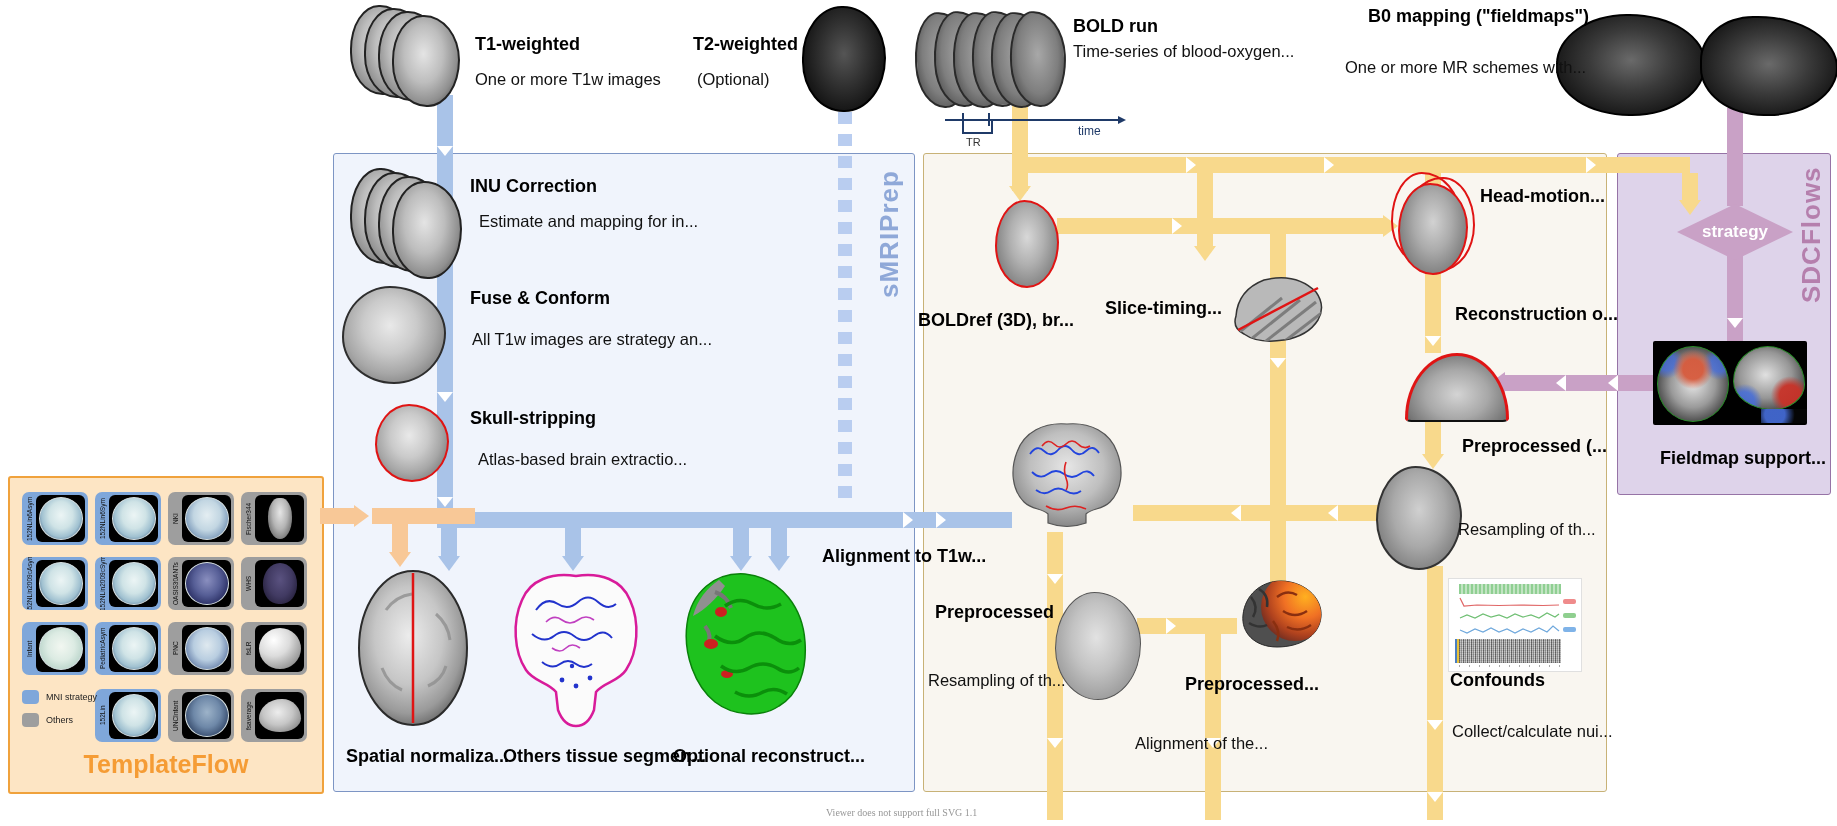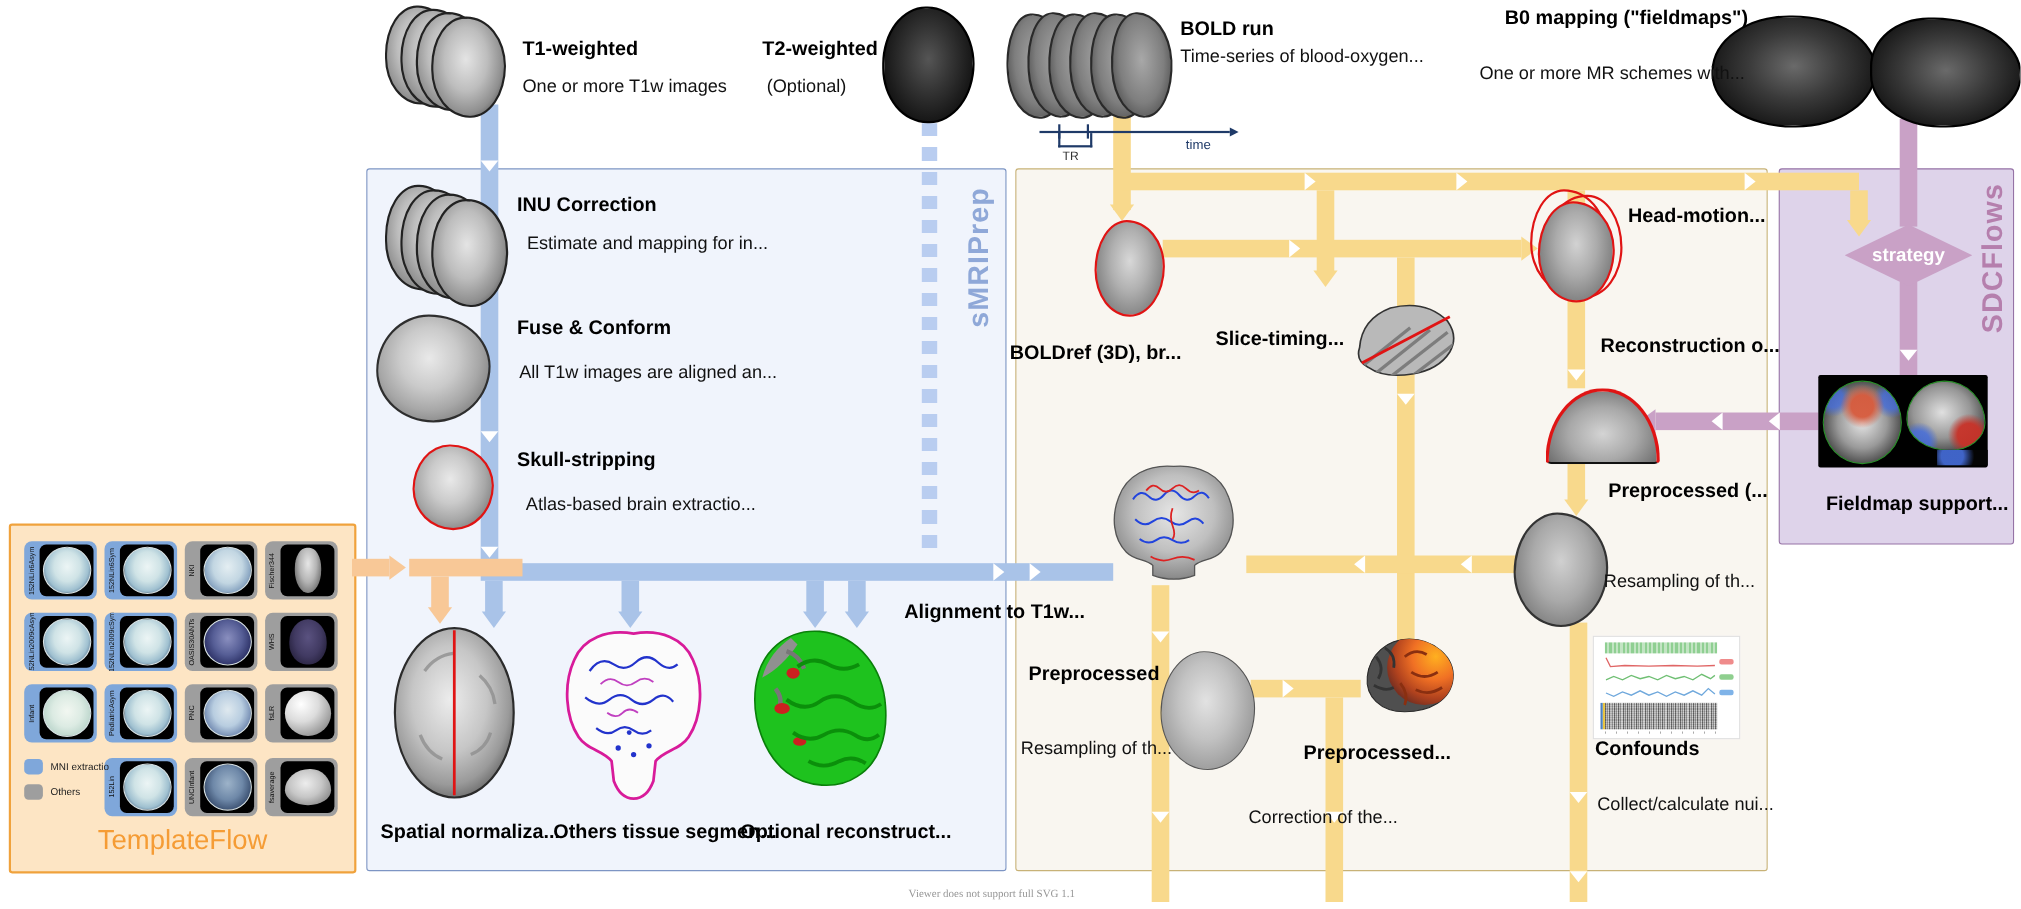--- a/index.html
+++ b/index.html
@@ -54,42 +54,42 @@
     background:radial-gradient(ellipse at 50% 35%,#e6e6e6 0%,#b4b4b4 45%,#787878 75%,#3a3a3a 100%)}
   .tile-brain.v-whs{width:34px;height:41px;border:none;border-radius:50% 50% 46% 46%;
     background:radial-gradient(ellipse at 50% 40%,#5a5280 0%,#413a62 50%,#241f3a 85%)}
   .tile-brain.v-cortex{width:42px;height:33px;border:none;border-radius:55% 45% 50% 50%/60% 60% 42% 42%;
     background:radial-gradient(ellipse at 45% 40%,#ededed 0%,#c6c6c6 45%,#959595 75%,#5f5f5f 100%)}
   .leg-row{display:flex;align-items:center;margin-bottom:9px}
   .leg-chip{width:17px;height:14px;border-radius:4px;margin-right:7px;flex:0 0 auto}
   .leg-chip.mni{background:#7fa7da}.leg-chip.other{background:#9e9e9e}
   .leg-label{font-size:9px;color:#222;white-space:nowrap}
   .tf-title{position:absolute;left:0;right:0;top:272px;text-align:center;
-    font-size:25px;font-weight:normal;color:#f59c35;z-index:3}
+    font-size:25px;font-weight:bold;color:#f59c35;z-index:3}
   .conf{position:absolute;z-index:2;background:#fff;border:1px solid #e0e0e0}
   .conf>*{position:absolute}
   .chip{width:13px;height:5px;border-radius:2px}
   .footer{position:absolute;z-index:3;font-family:"Liberation Serif",serif;
     font-size:10px;color:#979797;white-space:nowrap}
   .navy{background:#1f3a68;position:absolute;z-index:2}
 </style>
 </head>
 <body>
 
 <div id="canvas">
 
   <div class="box" style="left:333px;top:153px;width:580px;height:637px;background:#f0f4fc;border:1px solid #7d95c4"></div>
   <div class="box" style="left:923px;top:153px;width:682px;height:637px;background:#f9f6f0;border:1px solid #c8b277"></div>
   <div class="box" style="left:1617px;top:153px;width:212px;height:340px;background:#ded3ea;border:1px solid #9673a6"></div>
   <div class="box" style="left:8px;top:476px;width:312px;height:314px;background:#fde5c4;border:2px solid #f0a23c">
     <div class="tf-title">TemplateFlow</div>
     <div style="position:absolute;left:12px;top:212px;width:72px;z-index:3">
         <div class="leg-row">
           <span class="leg-chip mni"></span>
-          <span class="leg-label">MNI extractio</span>
+          <span class="leg-label">MNI strategy</span>
         </div>
         <div class="leg-row">
           <span class="leg-chip other"></span>
           <span class="leg-label">Others</span>
         </div>
       </div>
   <div class="tile mni" style="left: 12px; top: 14px;">
         <div class="tile-label">152NLin6Asym</div>
         <div class="tile-inner">
           <div class="tile-brain "></div>
@@ -291,21 +291,21 @@
     <div class="slice" style="left:0px;top:0px;width:62px;height:92px"></div>
     <div class="slice" style="left:14px;top:4px;width:62px;height:92px"></div>
     <div class="slice" style="left:28px;top:8px;width:62px;height:92px"></div>
     <div class="slice" style="left:42px;top:13px;width:66px;height:94px"></div>
   </div>
   <div class="t" style="left:470px;top:176px">INU Correction</div>
   <div class="dsc" style="left:479px;top:212px">Estimate and mapping for in...</div>
 
   <div class="img axbrain" style="left:342px;top:286px;width:100px;height:94px;border:2px solid #2e2e2e"></div>
   <div class="t" style="left:470px;top:288px">Fuse &amp; Conform</div>
-  <div class="dsc" style="left:472px;top:330px">All T1w images are aligned an...</div>
+  <div class="dsc" style="left:472px;top:330px">All T1w images are strategy an...</div>
 
   <div class="img axbrain" style="left:375px;top:404px;width:70px;height:74px;border:2.5px solid #e01414"></div>
   <div class="t" style="left:470px;top:408px">Skull-stripping</div>
   <div class="dsc" style="left:478px;top:450px">Atlas-based brain extractio...</div>
 
   <div class="img" style="left:356px;top:568px;width:114px;height:160px">
     <svg width="114" height="160" viewBox="0 0 114 160">
       <defs>
           <radialGradient id="gsp" cx="46%" cy="42%" r="70%">
         <stop offset="0%" stop-color="#ececec"></stop>
@@ -421,21 +421,21 @@
         </defs>
       <path d="M44,4 C24,4 8,18 6,38 C4,56 18,70 40,70 C62,70 82,60 84,40 C86,20 66,4 44,4 Z" fill="#4f4f4f" stroke="#2a2a2a" stroke-width="1"></path>
       <g clip-path="url(#obc)">
         <circle cx="58" cy="30" r="34" fill="url(#gor)"></circle>
         <path d="M40,20 q10,-8 20,-2 M46,34 q12,8 24,0 M50,50 q12,6 24,-2 M36,44 q8,10 4,20" fill="none" stroke="#8a2f10" stroke-width="2.5"></path>
         <path d="M14,20 q8,10 2,20 M22,12 q10,6 8,18 M12,46 q10,6 18,2" fill="none" stroke="#333" stroke-width="2.5"></path>
       </g>
     </svg>
   </div>
   <div class="t" style="left:1185px;top:674px">Preprocessed...</div>
-  <div class="dsc" style="left:1135px;top:734px">Correction of the...</div>
+  <div class="dsc" style="left:1135px;top:734px">Alignment of the...</div>
 
   <div class="conf" style="left:1448px;top:578px;width:132px;height:92px">
     <div style="left:10px;top:5px;width:102px;height:10px;background:repeating-linear-gradient(90deg,#8fcf92 0 2px,#c2e4c3 2px 4px)"></div>
     <svg style="left:10px;top:17px" width="102" height="12" viewBox="0 0 102 12">
         <polyline points="1,2 5,10 18,9 40,9.5 62,9 84,9.5 100,9" fill="none" stroke="#e06666" stroke-width="1.2"></polyline>
       </svg>
     <div class="chip" style="left:114px;top:20px;background:#ef8b8b"></div>
     <svg style="left:10px;top:31px" width="102" height="12" viewBox="0 0 102 12">
         <polyline points="1,8 8,5 16,8 24,4 32,7 40,5 48,8 56,4 64,7 72,5 80,8 88,3 96,7 100,4" fill="none" stroke="#6fbf73" stroke-width="1.2"></polyline>
       </svg>

